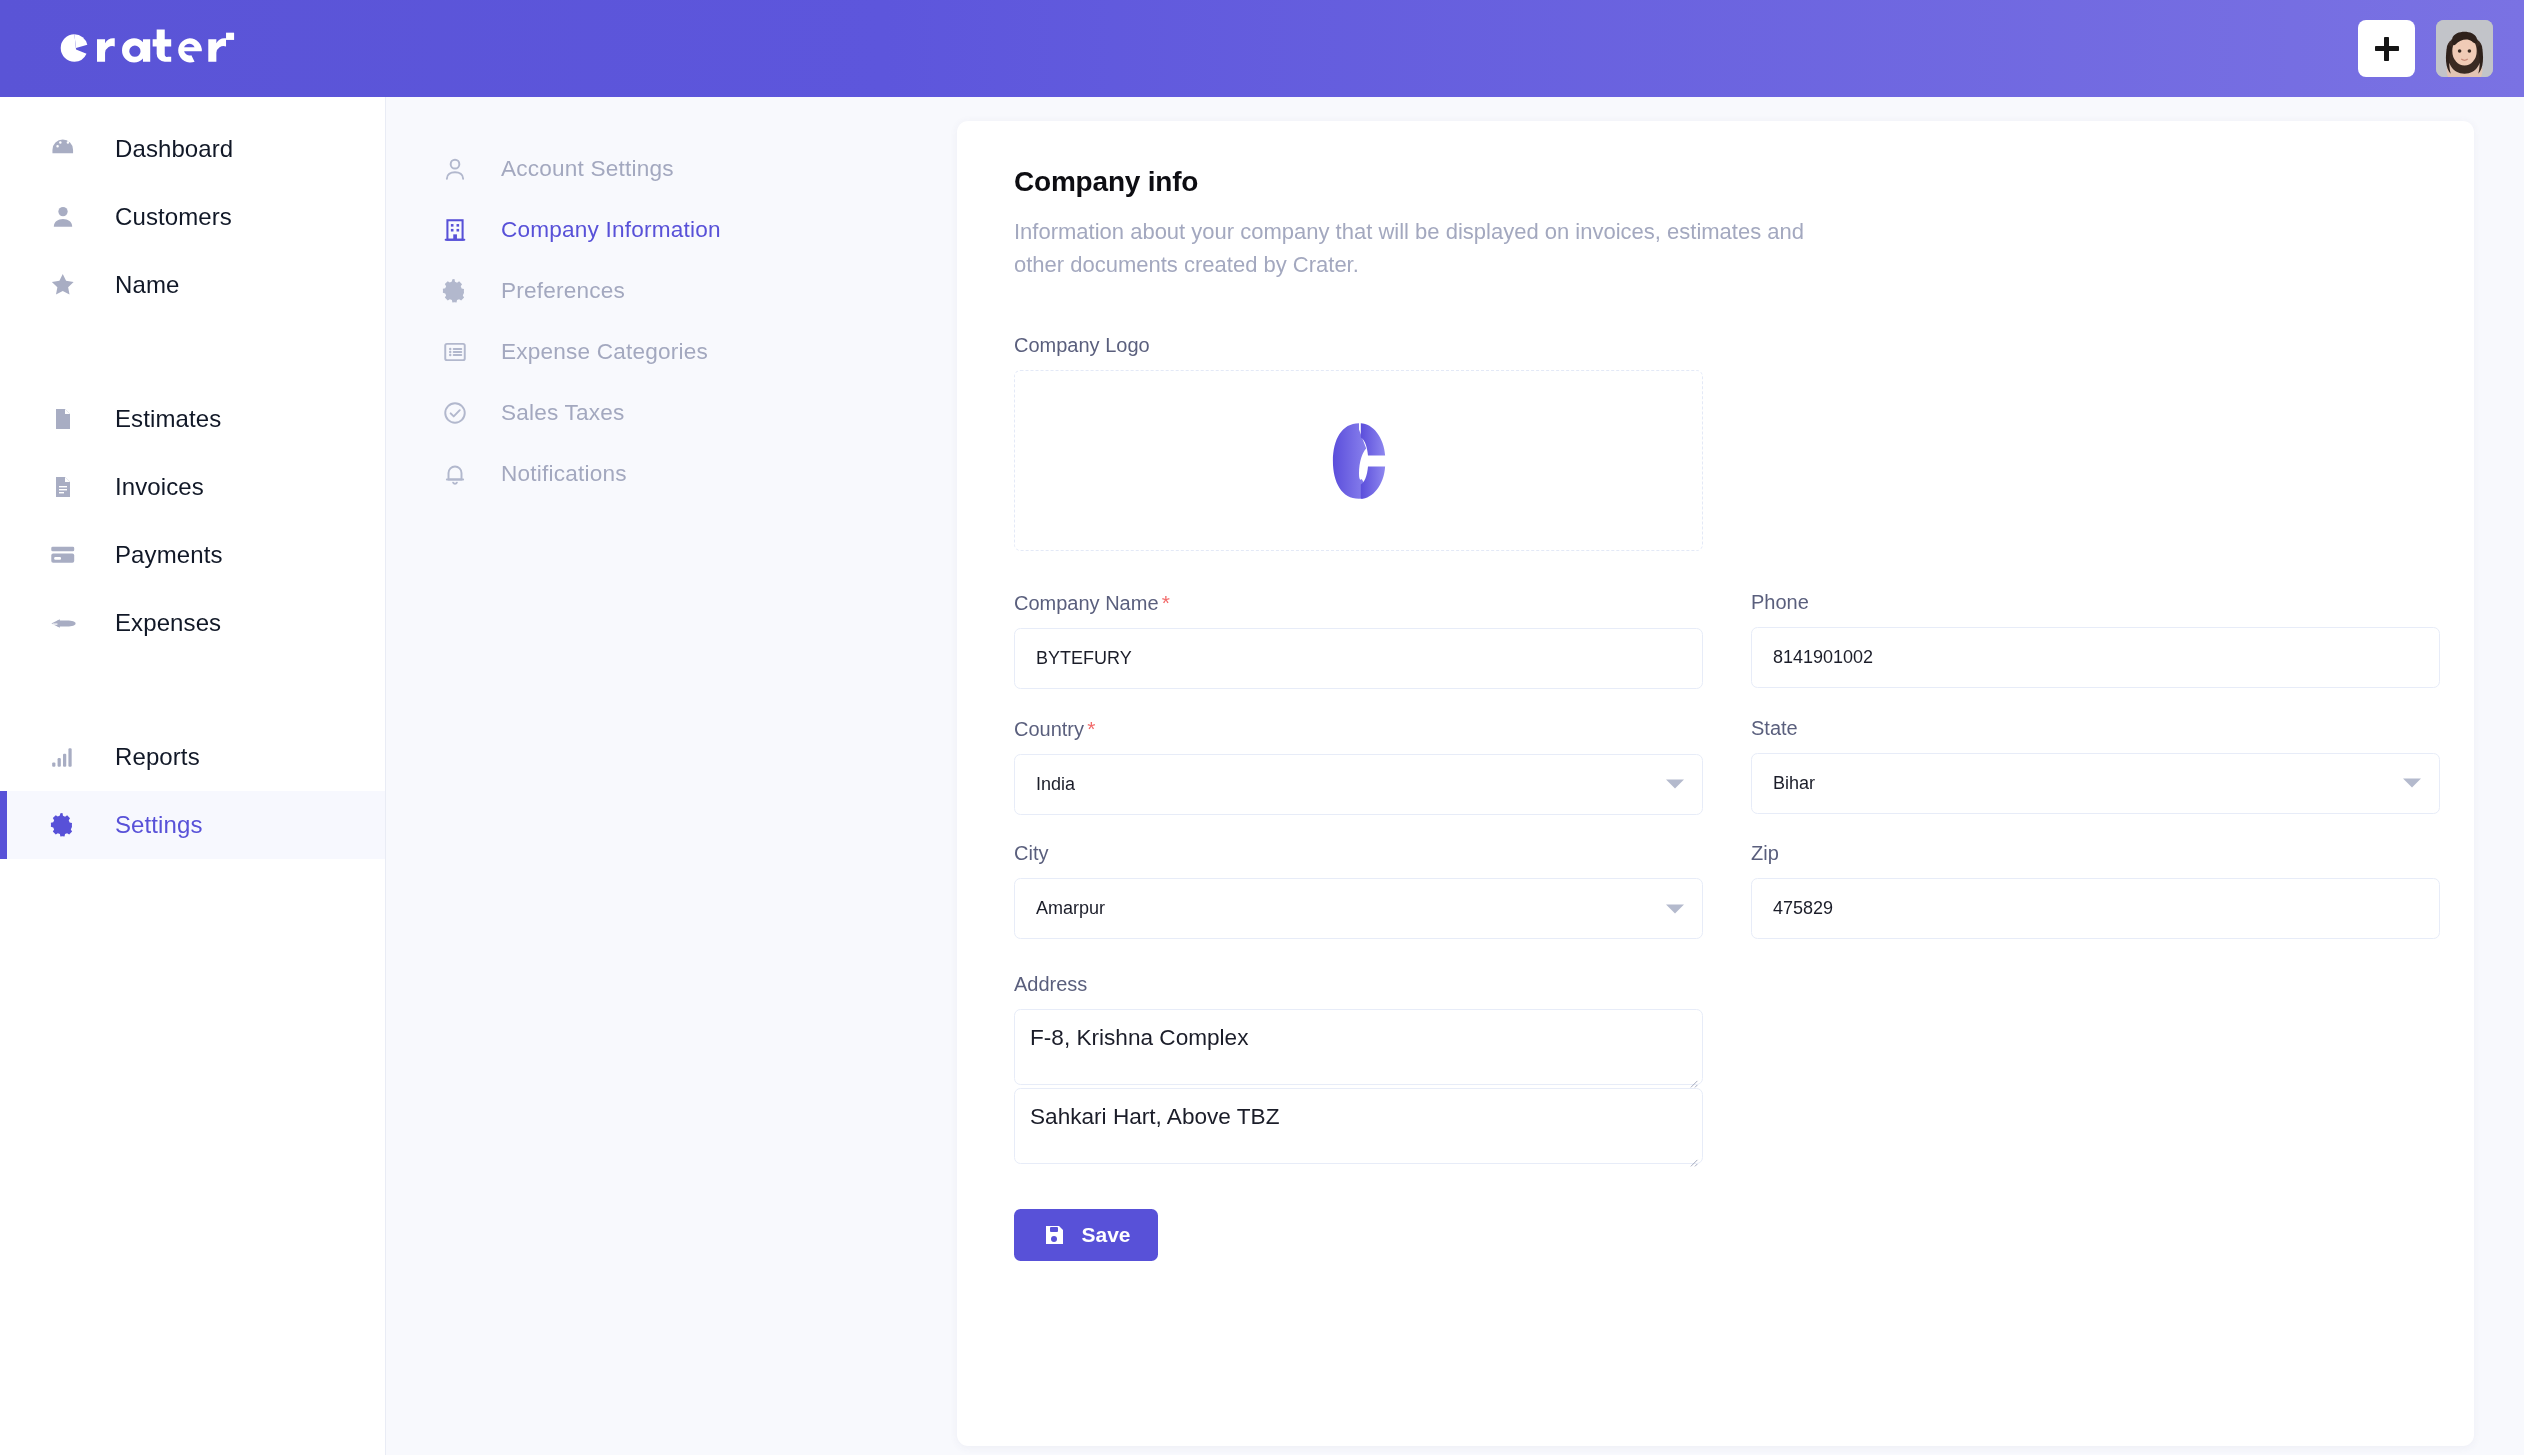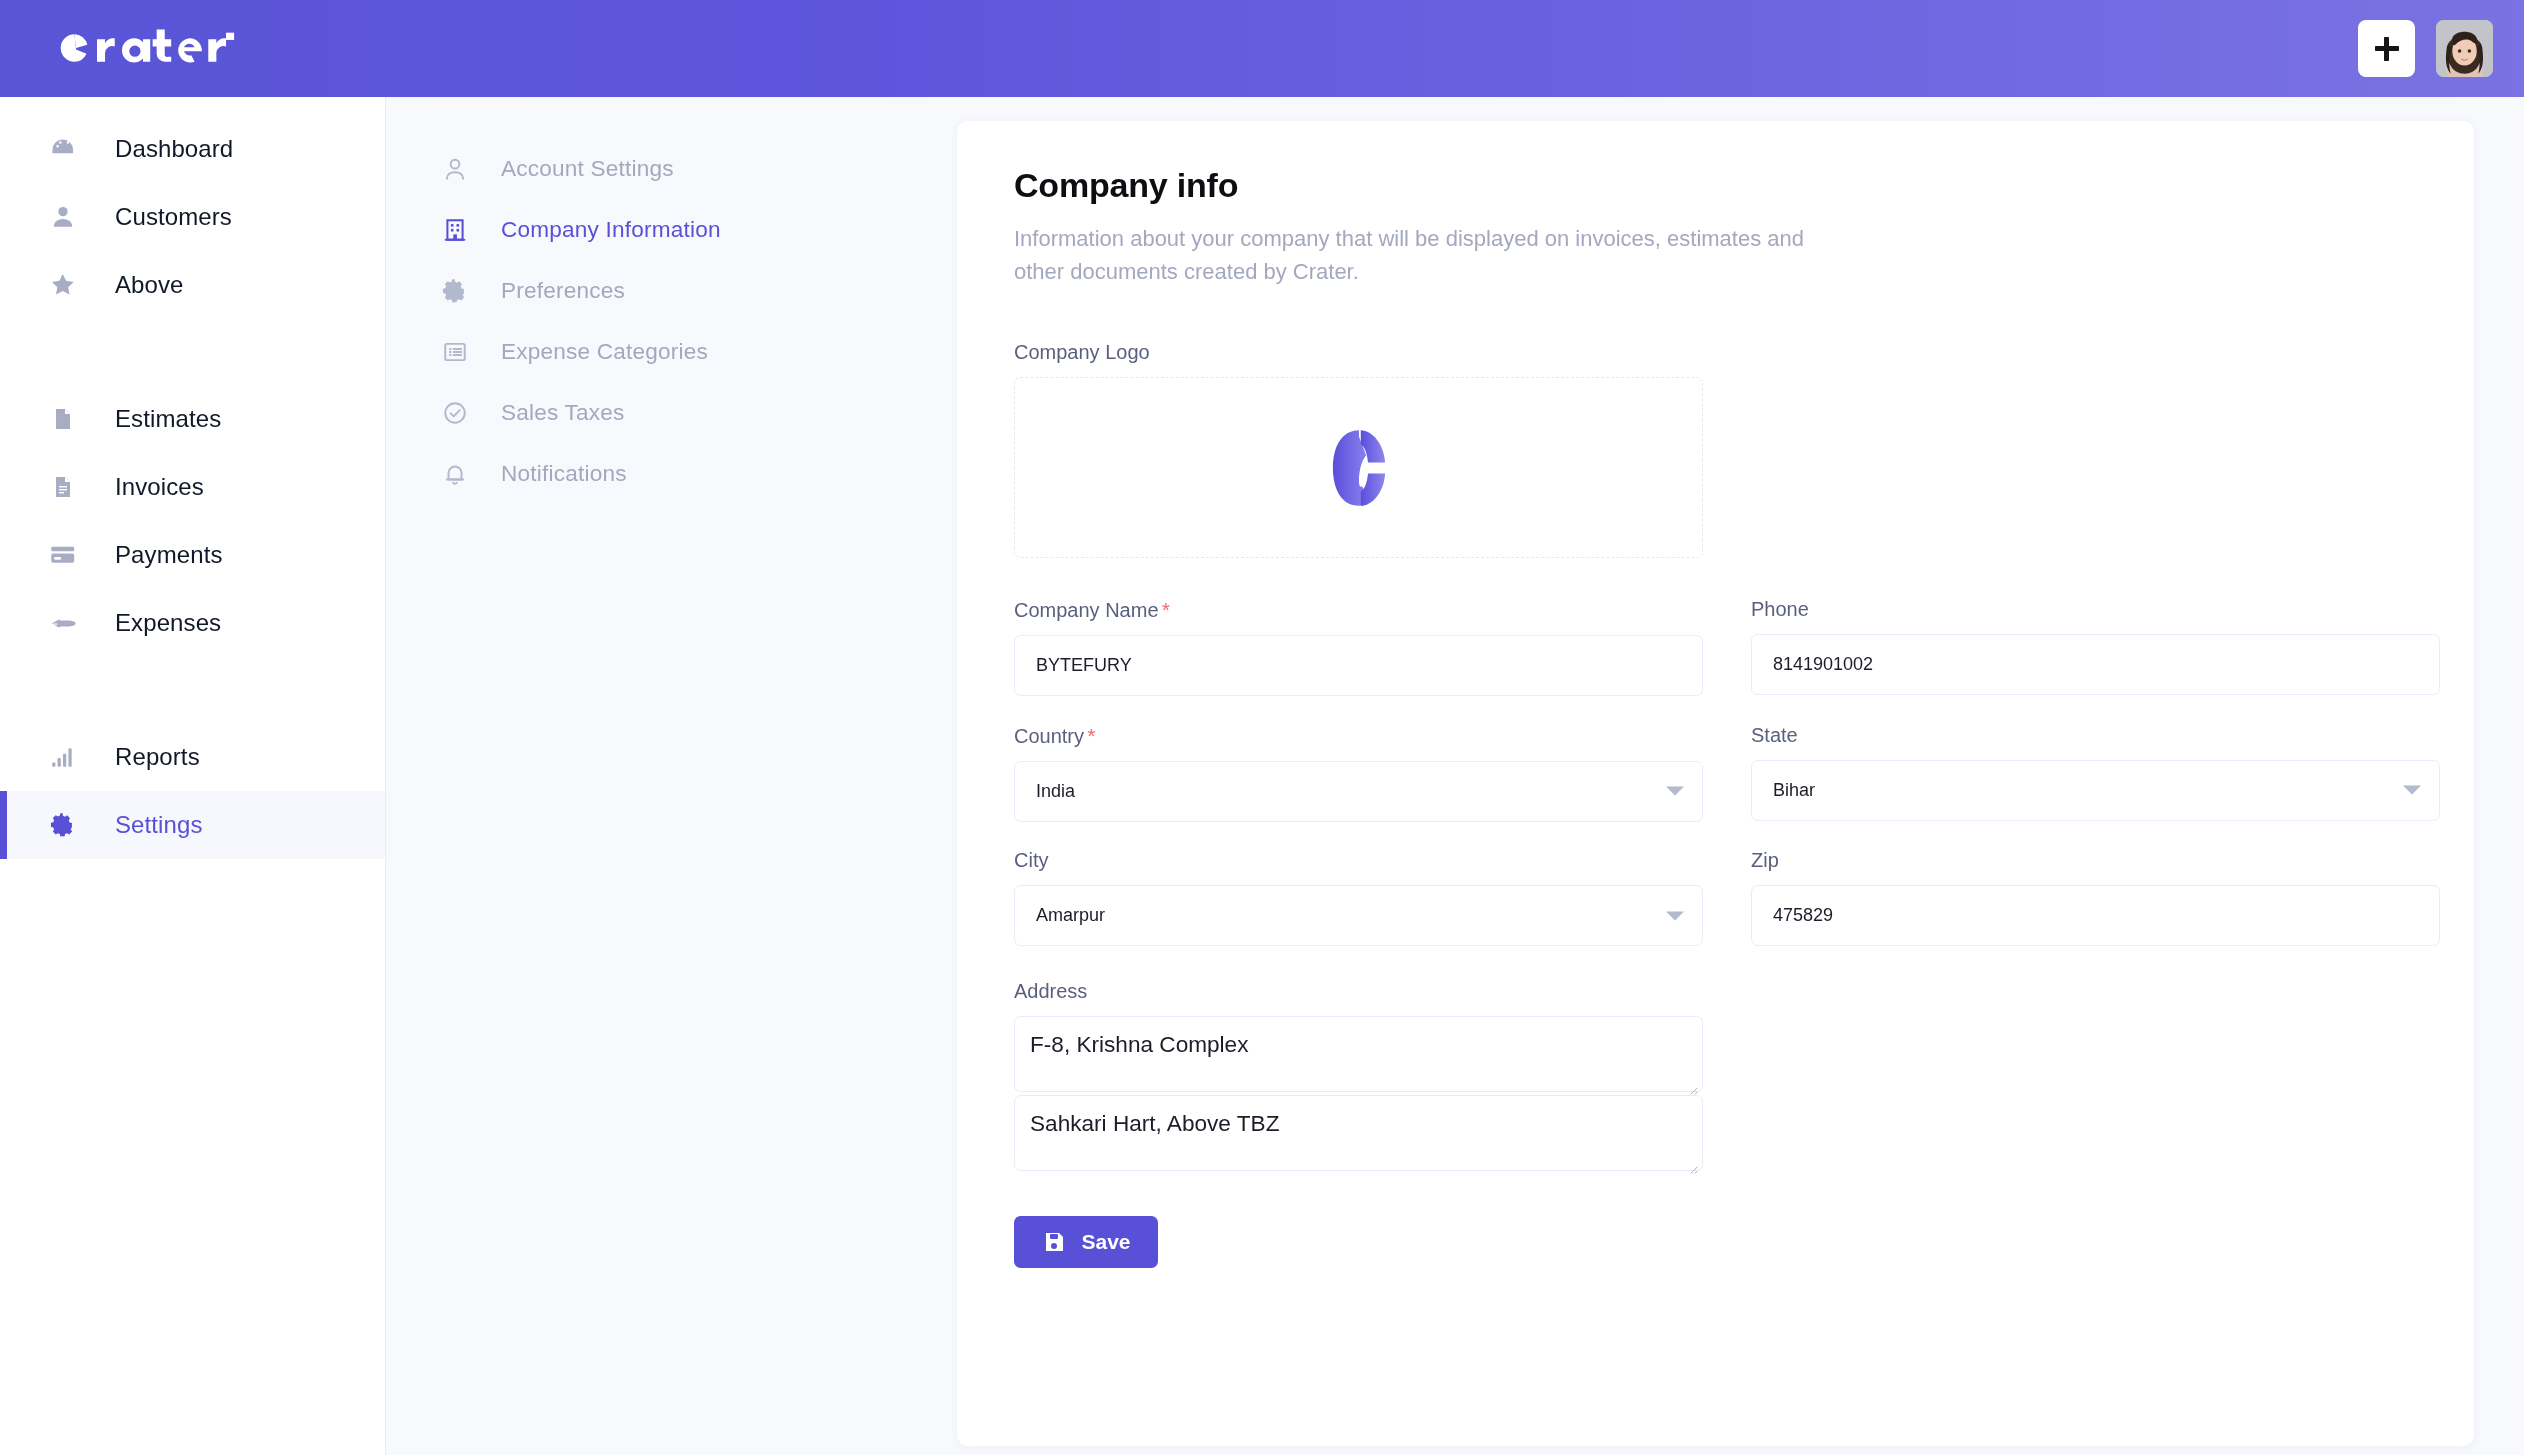--- a/index.html
+++ b/index.html
@@ -113,21 +113,21 @@
   #card {
     position: absolute;
     left: 957px; top: 121px;
     width: 1517px; height: 1325px;
     background: #ffffff;
     border-radius: 11.3px;
     box-shadow: 0 1.6px 8px rgba(60,70,120,0.06);
     padding: 45px 57px 0 57px;
   }
   #page-title {
-    font-size: 34px;
+    font-size: 28px;
     font-weight: 700;
     color: #0d0d12;
     letter-spacing: -0.2px;
   }
   #page-desc {
     margin-top: 18px;
     font-size: 22px;
     line-height: 1.48;
     color: #a3a8bf;
     max-width: 808px;
@@ -282,21 +282,21 @@
           </svg>
       </span>
       <span class="nav-label">Customers</span>
     </div>
     <div class="nav-item">
       <span class="nav-icon">
         <svg width="27.5" height="27.5" viewBox="0 0 24 24" fill="currentColor">
             <path d="M12 2.6l2.9 6 6.6.9-4.8 4.6 1.2 6.5L12 17.5 6.1 20.6l1.2-6.5L2.5 9.5l6.6-.9z"></path>
           </svg>
       </span>
-      <span class="nav-label">Above</span>
+      <span class="nav-label">Name</span>
     </div>
   </div>
 
   <div class="nav-group" style="padding-top:66px;">
     <div class="nav-item">
       <span class="nav-icon">
         <svg width="24" height="24" viewBox="0 0 24 24" fill="currentColor">
             <path d="M5 2h9l5 5v15H5z"></path>
             <path d="M14 2l5 5h-5z" fill="#fff"></path>
           </svg>

